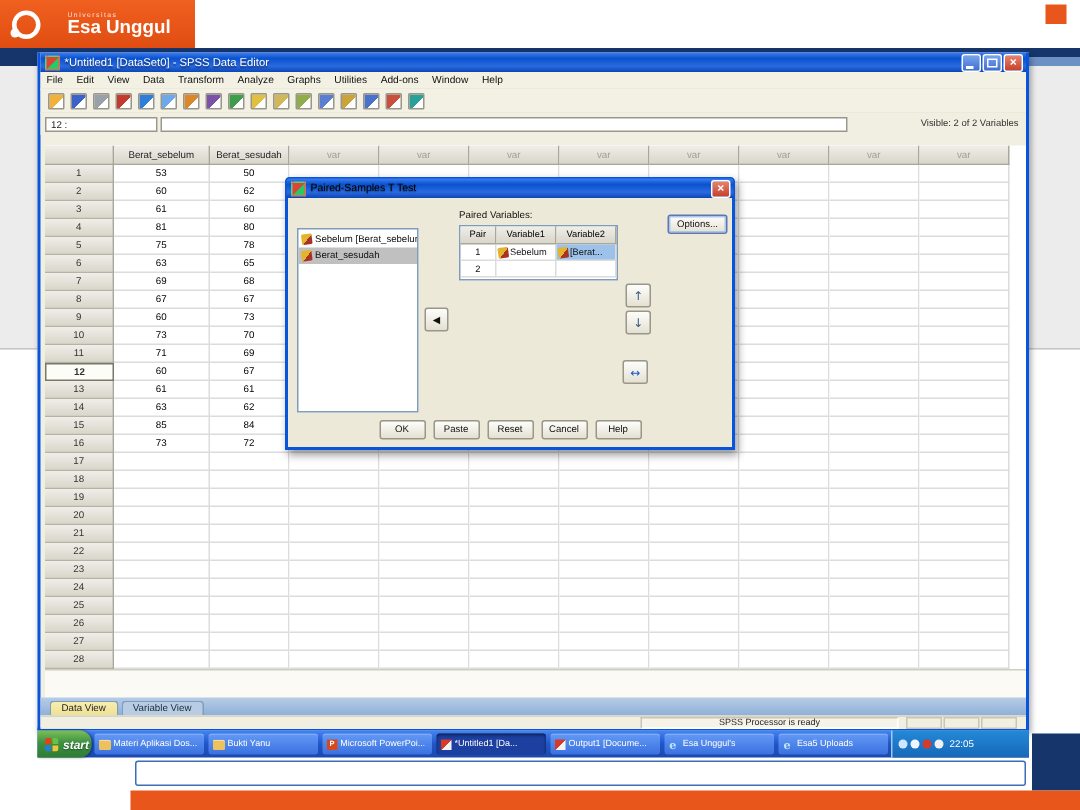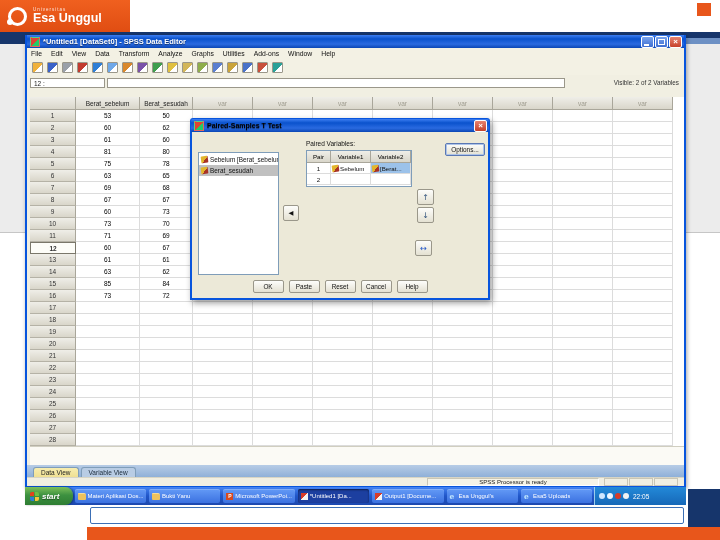--- a/index.html
+++ b/index.html
@@ -1,39 +1,39 @@
 <!DOCTYPE html>
 <html><head>
 <meta charset="utf-8">
 <style>
   html,body{margin:0;padding:0;background:#777;}
   .slide{position:relative;width:720px;height:540px;background:#fff;overflow:hidden;
          font-family:"Liberation Sans",sans-serif;-webkit-font-smoothing:antialiased;}
   .abs{position:absolute;}
 
   
-  .hdr-orange{left:0;top:0;width:130px;height:32px;background:linear-gradient(180deg,#f0601f,#e04d12);display:flex;align-items:center;gap:6px;padding-left:8px;box-sizing:border-box;}
+  .hdr-orange{left:0;top:0;width:130px;height:32px;background:linear-gradient(180deg,#f0601f,#e04d12);display:flex;align-items:center;gap:18px;padding-left:8px;box-sizing:border-box;}
   .logo-ring{width:19px;height:19px;border:3px solid #fff;border-radius:50%;position:relative;box-sizing:border-box;}
   .logo-ring:after{content:"";position:absolute;left:-4px;bottom:-2px;width:6px;height:6px;background:#fff;border-radius:50%;}
   .brand-txt{color:#fff;line-height:1;}
   .brand-u{display:block;font-size:4.5px;letter-spacing:1px;opacity:.85;}
   .brand-n{display:block;font-size:12.5px;font-weight:bold;}
   .hdr-navy{left:130px;top:0;width:527px;height:32px;background:linear-gradient(180deg,#1c3f75,#122c56);color:#fff;font-size:13.5px;font-weight:bold;display:flex;align-items:center;padding-left:12px;box-sizing:border-box;}
   .hdr-corner{left:657px;top:0;width:63px;height:32px;background:#fff;}
   .hdr-orange-sq{left:697px;top:3px;width:14px;height:13px;background:#e8561b;}
   .hdr-stripe{left:0;top:32px;width:720px;height:12px;background:#16356b;}
   .hdr-stripe-lt{left:663px;top:38px;width:57px;height:6px;background:#6d90c4;}
   .margin-strip{top:44px;width:25px;height:188px;background:#ececec;border-bottom:1px solid #c6c6c6;}
   .margin-strip.r{left:686px;width:34px;}
 
   
   .spss{left:25px;top:35px;width:661px;height:452px;background:#f1efe2;border:2px solid #0855dd;border-top:none;box-sizing:border-box;box-shadow:1px 2px 4px rgba(0,0,0,.35);}
   .titlebar{left:0;top:0;right:0;height:13px;background:linear-gradient(180deg,#3d7ef2 0%,#0a52cd 30%,#2a6ae0 70%,#0a46b4 100%);display:flex;align-items:center;padding:0 2px 0 3px;color:#fff;}
   .appico{width:8px;height:8px;background:linear-gradient(135deg,#d43 50%,#2c6 50%);border:1px solid #fff3;margin-right:3px;flex:none;}
-  .title-txt{font-size:7.5px;font-weight:bold;text-shadow:0 1px 1px #0008;white-space:nowrap;flex:1;}
+  .title-txt{font-size:7.5px;font-weight:normal;text-shadow:0 1px 1px #0008;white-space:nowrap;flex:1;}
   .winbtn{width:11px;height:10px;margin-left:1px;border:1px solid #fff;border-radius:2px;background:linear-gradient(180deg,#7aa4ee,#3e6fd0);position:relative;flex:none;}
   .winbtn.close{background:linear-gradient(180deg,#e8836f,#c6412a);color:#fff;font-size:8px;line-height:9px;text-align:center;font-weight:bold;}
   .winbtn.min:after{content:"";position:absolute;left:2px;bottom:1px;width:5px;height:2px;background:#fff;}
   .winbtn.rest:after{content:"";position:absolute;left:2px;top:2px;width:5px;height:4px;border:1px solid #fff;}
   .menubar{left:0;top:13px;right:0;height:11px;background:#f3f1e4;border-bottom:1px solid #d8d5c5;display:flex;align-items:center;padding-left:4px;gap:9px;}
   .menu-item{font-size:6.8px;color:#111;}
   .toolbar{left:0;top:24px;right:0;height:16px;background:#f3f1e4;border-bottom:1px solid #d8d5c5;display:flex;align-items:center;gap:4px;padding-left:5px;}
   .tbico{width:9px;height:9px;border:1px solid #9a978a;border-radius:1px;flex:none;}
   .cellref{left:0;top:40px;right:0;height:15px;background:#f1efe2;display:flex;align-items:center;gap:2px;padding:1px 3px;box-sizing:border-box;}
   .cr-box{width:75px;height:10px;background:#fff;border:1px solid #9a978a;font-size:6.5px;line-height:10px;padding-left:3px;box-sizing:border-box;color:#222;}
@@ -80,21 +80,21 @@
   .ptd{border-right:1px solid #dcdcdc;border-bottom:1px solid #dcdcdc;color:#111;}
   .ptd.sel{background:#9cc2ea;}
   .sqbtn{width:17px;height:16px;background:linear-gradient(180deg,#fdfdfb,#e4e1d2);border:1px solid #9a978a;border-radius:2px;font-size:8px;color:#35567e;display:flex;align-items:center;justify-content:center;font-family:"DejaVu Sans",sans-serif;}
   .btn{background:linear-gradient(180deg,#fdfdfb,#e4e1d2);border:1px solid #9a978a;border-radius:2px;font-size:6.4px;color:#111;display:flex;align-items:center;justify-content:center;}
   .opt-btn{left:253px;top:23px;width:40px;height:13px;border:1px solid #5a78b4;box-shadow:0 0 0 1px #aec4e8 inset;}
   .dlg-btnrow{left:0;top:160px;width:100%;display:flex;justify-content:center;gap:5px;}
   .dlg-btnrow .btn{width:31px;height:13px;}
 
   
   .taskbar{left:25px;top:487px;width:661px;height:18px;background:linear-gradient(180deg,#4484f4 0%,#2055c8 50%,#1c48ae 100%);display:flex;align-items:center;z-index:4;}
-  .startbtn{height:18px;width:48px;background:linear-gradient(180deg,#7cbf5a,#3d9140 45%,#2e7d32);border-radius:0 8px 8px 0;display:flex;align-items:center;gap:3px;padding-left:5px;box-sizing:border-box;flex:none;box-shadow:1px 0 2px #0006;}
+  .startbtn{height:18px;width:36px;background:linear-gradient(180deg,#7cbf5a,#3d9140 45%,#2e7d32);border-radius:0 8px 8px 0;display:flex;align-items:center;gap:3px;padding-left:5px;box-sizing:border-box;flex:none;box-shadow:1px 0 2px #0006;}
   .winflag{width:9px;height:9px;border-radius:2px;flex:none;background:
      linear-gradient(#e4401c,#e4401c) 0 0/4px 4px no-repeat,
      linear-gradient(#6cbf45,#6cbf45) 5px 0/4px 4px no-repeat,
      linear-gradient(#2e7bd6,#2e7bd6) 0 5px/4px 4px no-repeat,
      linear-gradient(#f3c43b,#f3c43b) 5px 5px/4px 4px no-repeat;}
   .start-txt{color:#fff;font-size:8px;font-weight:bold;font-style:italic;text-shadow:0 1px 1px #0007;}
   .taskitem{height:14px;flex:1;min-width:0;margin:0 1.5px;background:linear-gradient(180deg,#639af6,#3b71e0);border-radius:2px;display:flex;align-items:center;gap:2px;padding:0 3px;box-shadow:0 1px 0 #fff3 inset;overflow:hidden;}
   .taskitem.active{background:#1c3fa0;box-shadow:0 1px 2px #0008 inset;}
   .taskitem .lbl{color:#fff;font-size:6px;white-space:nowrap;overflow:hidden;}
   .tico{flex:none;}

